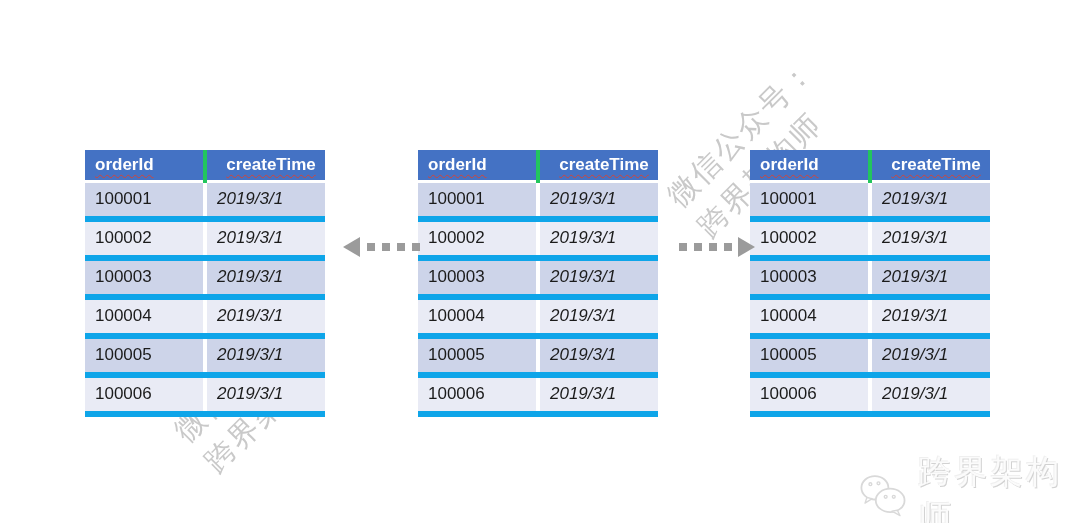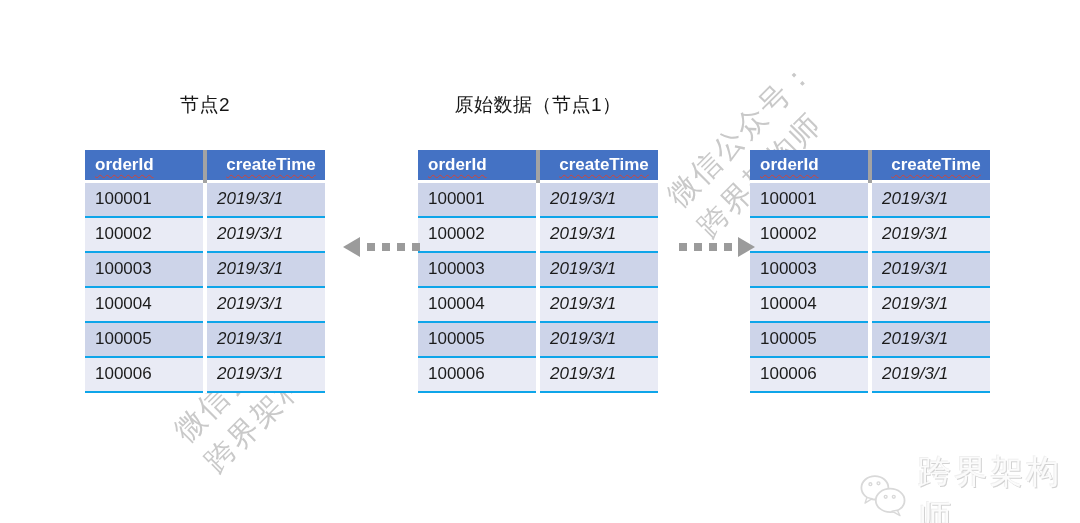--- a/index.html
+++ b/index.html
@@ -22,33 +22,33 @@
     position:absolute; top:150px; width:240px; z-index:2;
     border-collapse:collapse; table-layout:fixed; background:#ffffff;
   }
   .data-table.p-left   { left:85px; }
   .data-table.p-center { left:418px; }
   .data-table.p-right  { left:750px; }
 
   .data-table th {
     background:#4472C4; color:#ffffff; font-weight:bold; font-size:17px;
     text-align:left; height:30px; padding:0 0 0 10px;
-    border-right:4px solid #a3a3a3; border-bottom:3px solid #ffffff;
+    border-right:4px solid #22c55e; border-bottom:3px solid #ffffff;
   }
   .data-table th:last-child { border-right:none;text-align:center; }
   .data-table th .hdr-text {
     text-decoration-line:underline;
     text-decoration-style:wavy;
     text-decoration-color:#d0453a;
     text-decoration-thickness:1px;
     text-underline-offset:4px;
   }
   .data-table td {
     font-size:17px; color:#1b1b1b; height:31px; padding:0 0 2px 10px;
-    border-right:4px solid #ffffff; border-bottom:2px solid #0ea5e9;
+    border-right:4px solid #ffffff; border-bottom:6px solid #0ea5e9;
   }
   .data-table td:last-child { border-right:none;font-style:italic; }
   .data-table tbody tr:nth-child(odd)  td { background:#CDD4E9; }
   .data-table tbody tr:nth-child(even) td { background:#E9EBF5; }
 
   
   .arrow {
     position:absolute; top:237px; display:flex; align-items:center; z-index:2;
   }
   .arrow.a-left  { left:343px; }
@@ -77,22 +77,20 @@
   .logo .logo-text {
     font-size:33px; letter-spacing:3px; margin-left:10px; color:#fbfbfb;
     text-shadow:1px 1px 0 #d2d2d2, -1px -1px 0 #efefef;
   }
 </style>
 </head>
 <body>
 
 <div class="canvas">
 
-  <div class="node-title t-left">节点2</div>
-  <div class="node-title t-center">原始数据（节点1）</div>
 
   <div class="watermark w-a">
     <div>微信公众号：</div>
     <div>跨界架构师</div>
   </div>
   <div class="watermark w-b">
     <div>微信公众号：</div>
     <div>跨界架构师</div>
   </div>
 

